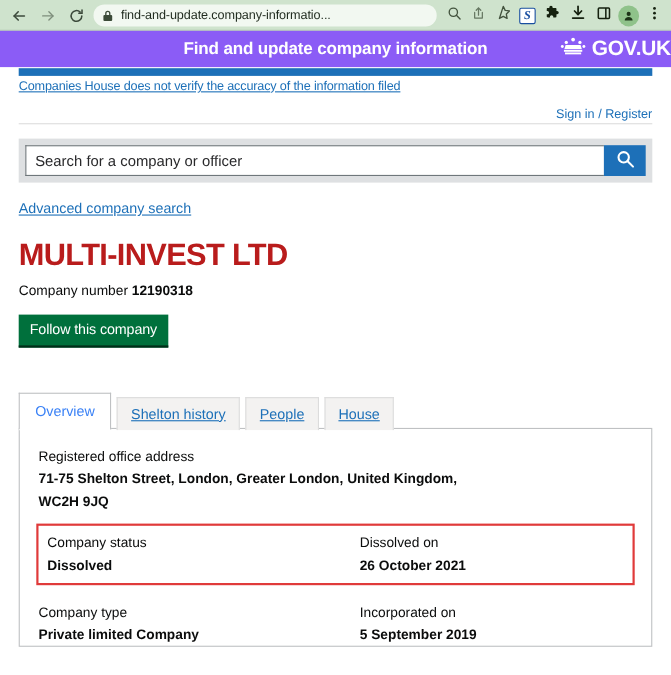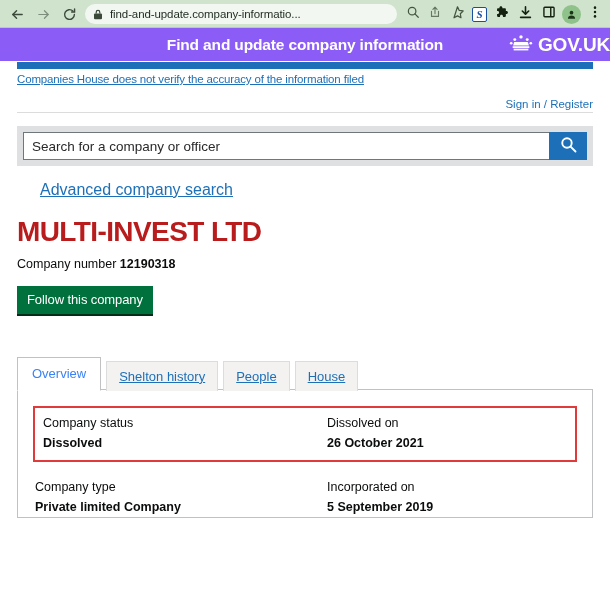--- a/index.html
+++ b/index.html
@@ -194,25 +194,24 @@
     border: none;
     display: flex;
     align-items: center;
     justify-content: center;
     cursor: pointer;
     padding: 0;
   }
 
   #advanced-search-row { margin: 15px 17px 0 17px; }
   #advanced-search-link {
-    font-size: 16px;
+    font-size: 13px;
     color: #1d70b8;
     text-decoration: underline;
     cursor: pointer;
-    margin-left: 23px;
   }
 
   
   #company-block { margin: 18px 17px 0 17px; }
   #company-name {
     font-size: 28px;
     font-weight: bold;
     color: #b91c1c;
     letter-spacing: -0.6px;
     line-height: 1.1;
@@ -482,20 +481,25 @@
 <div id="tabs-region">
   <ul id="tabs-list">
     <li class="tab active">Overview</li>
     <li class="tab">Shelton history</li>
     <li class="tab">People</li>
     <li class="tab">House</li>
   </ul>
 
   <div id="tab-panel">
 
+    <div id="address-block">
+      <div class="detail-label">Registered office address</div>
+      <div class="detail-value">71-75 Shelton Street, London, Greater London, United Kingdom,</div>
+      <div class="detail-value">WC2H 9JQ</div>
+    </div>
 
     <div id="status-highlight">
       <div class="detail-group">
         <div class="detail-col">
           <div class="detail-label">Company status</div>
           <div class="detail-value">Dissolved</div>
         </div>
         <div class="detail-col right">
           <div class="detail-label">Dissolved on</div>
           <div class="detail-value value-nowrap">26 October 2021</div>

